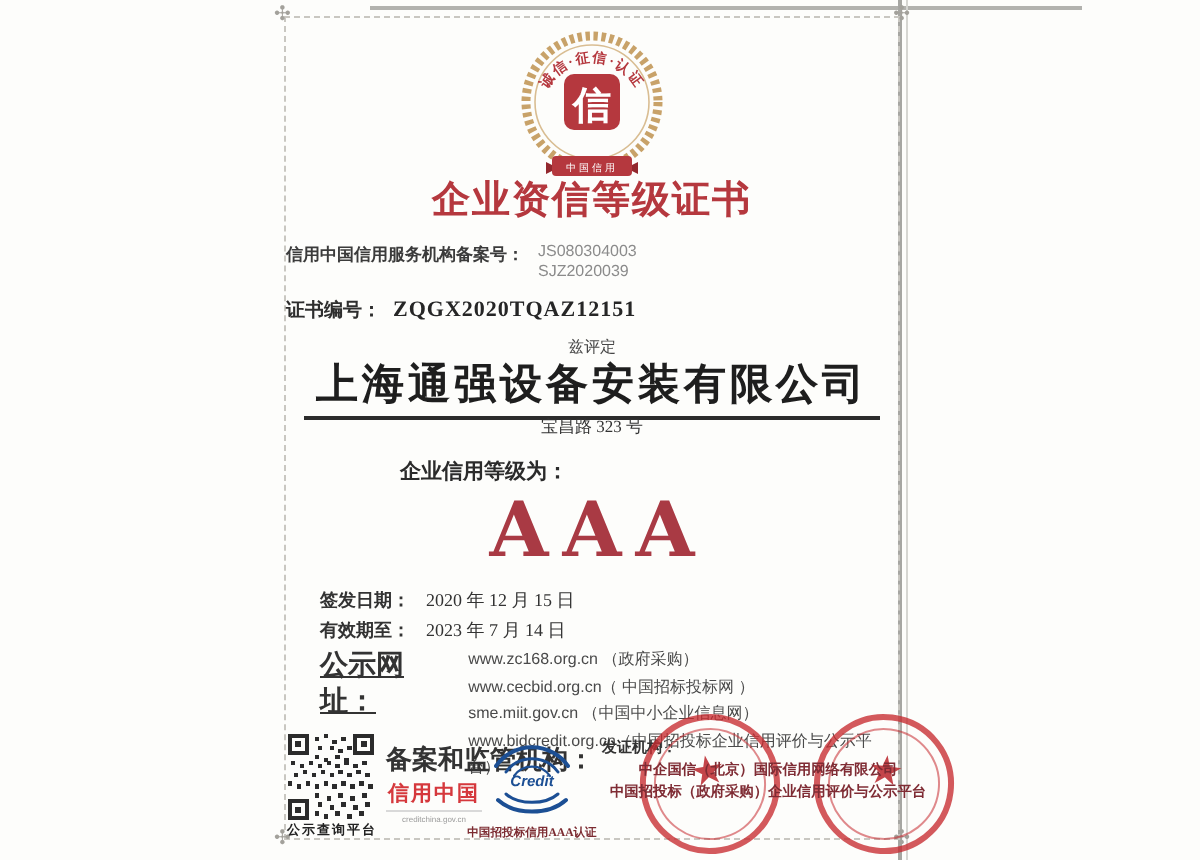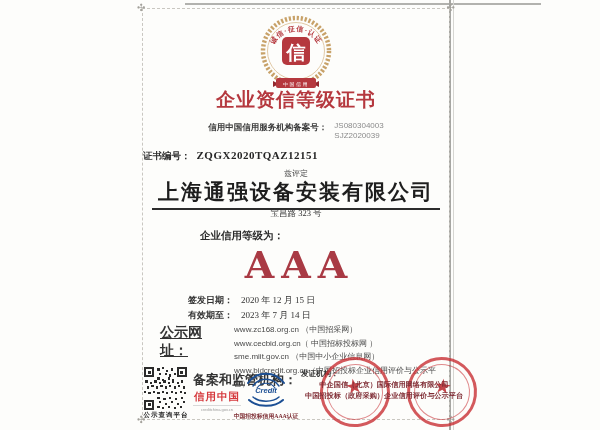--- a/index.html
+++ b/index.html
@@ -26,21 +26,21 @@
   .cert > .blk{position:absolute;}
 
   
   .emblem{left:50%;transform:translateX(-50%);top:5px;width:78px;height:78px;}
 
   
   .title{top:78px;width:100%;text-align:center;font-weight:700;font-size:19px;
          letter-spacing:1px;color:#b5383e;font-family:"Liberation Serif","DejaVu Serif",serif;}
 
   
-  .registry{top:112px;width:100%;display:flex;justify-content:center;align-items:flex-start;gap:7px;}
+  .registry{top:112px;width:100%;display:flex;justify-content:flex-start;align-items:flex-start;gap:7px;}
   .registry .lab{font-weight:700;font-size:8.5px;color:#3b3b3b;padding-top:1px;}
   .registry .vals{font-family:"Liberation Sans","DejaVu Sans",sans-serif;font-size:8px;color:#8b8b8b;line-height:9.5px;text-align:left;}
 
   
   .certno{top:136px;width:100%;text-align:left;}
   .certno .lab{font-weight:700;font-size:9.5px;color:#2e2e2e;margin-right:6px;}
   .certno .val{font-weight:700;font-size:11px;color:#262626;letter-spacing:.5px;}
 
   .hereby{top:159px;width:100%;text-align:center;font-size:8px;color:#474747;}
 
@@ -49,21 +49,21 @@
            letter-spacing:2px;border-bottom:2px solid #2c2c2c;padding:0 6px 2px;}
 
   .address{top:199px;width:100%;text-align:center;font-size:8.5px;color:#333;}
 
   .rating-label{top:220px;left:57px;font-weight:700;font-size:10.5px;color:#2b2b2b;}
   .rating{top:233px;width:100%;text-align:center;font-weight:700;font-size:38px;
           color:#a93a44;letter-spacing:7px;text-indent:7px;
           font-family:"DejaVu Serif","Liberation Serif",serif;}
 
   .dates{top:284px;left:17px;font-size:9px;color:#333;line-height:14.5px;}
-  .dates .lab{font-weight:700;margin-right:8px;margin-left:28px;}
+  .dates .lab{font-weight:700;margin-right:8px;}
 
   .sites{top:314px;left:17px;display:flex;gap:5px;}
   .sites .lab{font-weight:700;font-size:14px;color:#333;padding-top:1px;text-decoration:underline;}
   .sites ul{margin:0;padding:0;list-style:none;
             font-family:"Liberation Sans","DejaVu Sans",sans-serif;
             font-size:8px;color:#4a4a4a;line-height:13.5px;}
 
   
   .qr{left:1px;top:358px;width:43px;height:43px;}
   .qr-caption{left:-4px;top:402px;width:54px;text-align:center;font-weight:700;
@@ -148,21 +148,21 @@
       <span class="lab">签发日期：</span><span>2020 年 12 月 15 日</span>
     </div>
     <div>
       <span class="lab">有效期至：</span><span>2023 年 7 月 14 日</span>
     </div>
   </div>
 
   <div class="blk sites">
     <span class="lab">公示网址：</span>
     <ul>
-      <li>www.zc168.org.cn （中国招采网）</li>
+      <li>www.zc168.org.cn （政府采购）</li>
       <li>www.cecbid.org.cn（ 中国招标投标网 ）</li>
       <li>sme.miit.gov.cn （中国中小企业信息网）</li>
       <li>www.bidcredit.org.cn（中国招投标企业信用评价与公示平台）</li>
     </ul>
   </div>
 
   <div class="blk qr">
     <svg width="43" height="43" viewBox="0 0 29 29" shape-rendering="crispEdges">
       <g fill="none" stroke="#2b2b2b" stroke-width="1.4">
         <rect x="0.7" y="0.7" width="5.6" height="5.6"></rect>

